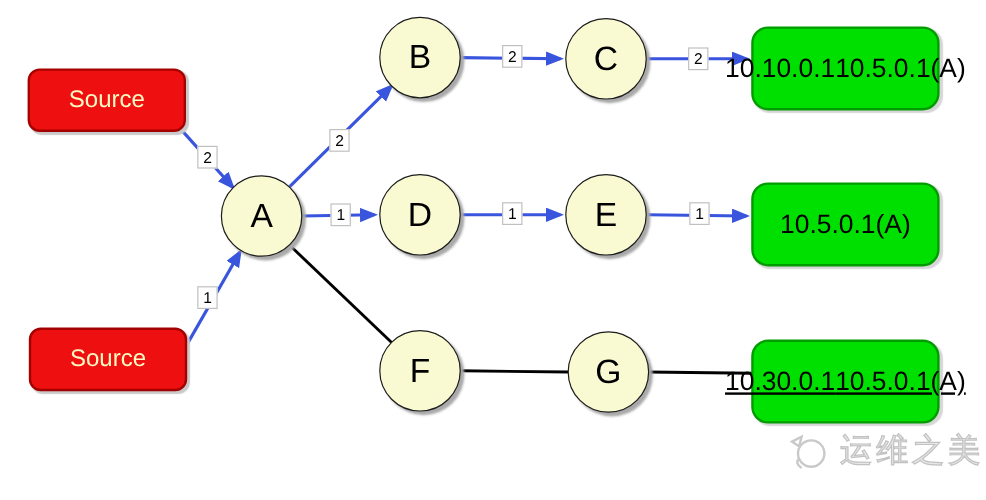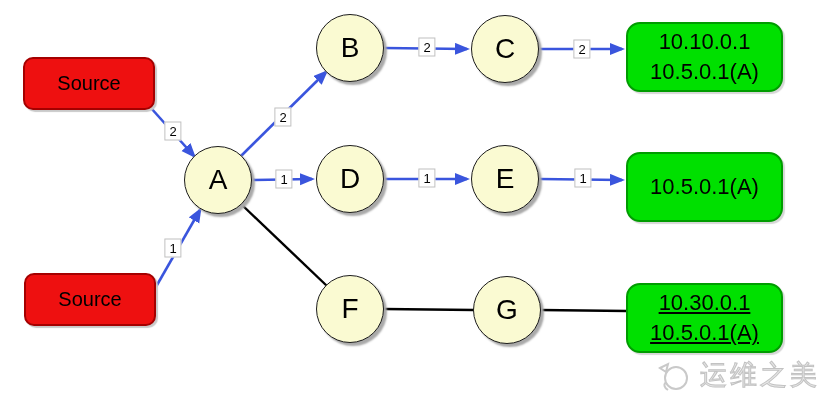--- a/index.html
+++ b/index.html
@@ -15,27 +15,27 @@
     background:#fafad2;border:1.5px solid #1c1c1c;
     box-shadow:3px 3px 2px #a9a9a9;
     display:flex;align-items:center;justify-content:center;
     font-size:28px;color:#000;box-sizing:border-box;
   }
   .srcbox{
     position:absolute;width:132px;height:53px;border-radius:10px;
     background:#ee1010;border:2px solid #a50000;
     box-shadow:2px 2px 1px #c9c9c9;
     display:flex;flex-direction:column;align-items:center;justify-content:center;
-    font-size:20px;line-height:25px;color:#000000;box-sizing:border-box;text-align:center;
+    font-size:20px;line-height:25px;color:#fef9c3;box-sizing:border-box;text-align:center;
   }
   .dstbox{
     position:absolute;width:157px;height:70px;border-radius:14px;
     background:#00e000;border:2px solid #009c00;
     box-shadow:2px 2px 1px #d6d6d6;
-    display:flex;flex-direction:column;align-items:center;justify-content:center;
+    display:flex;flex-direction:row;align-items:center;justify-content:center;
     font-size:22px;line-height:30px;color:#000;box-sizing:border-box;text-align:center;
   }
   .elabel{
     position:absolute;transform:translate(-50%,-50%);
     background:#ffffff;border:1px solid #c0c0c0;
     padding:1px 4px;font-size:13px;line-height:15px;color:#000;
   }
   .watermark{
     position:absolute;left:652px;top:356px;display:flex;align-items:center;gap:6px;
   }

